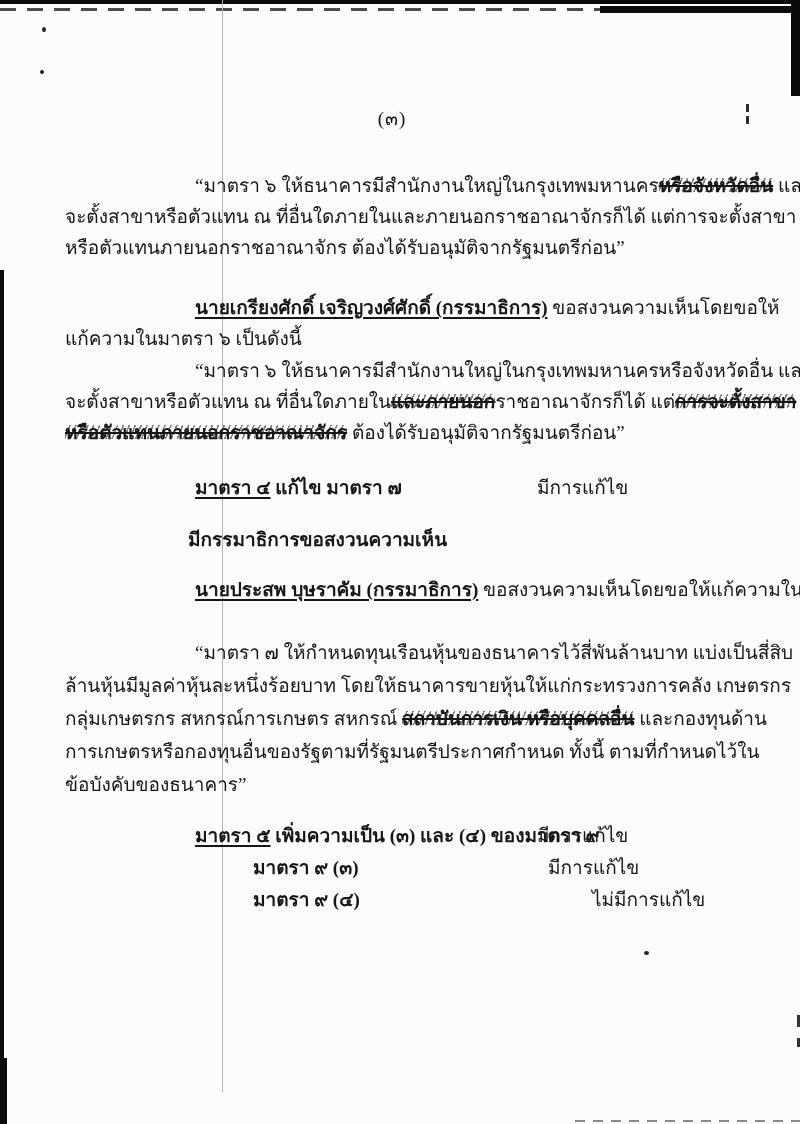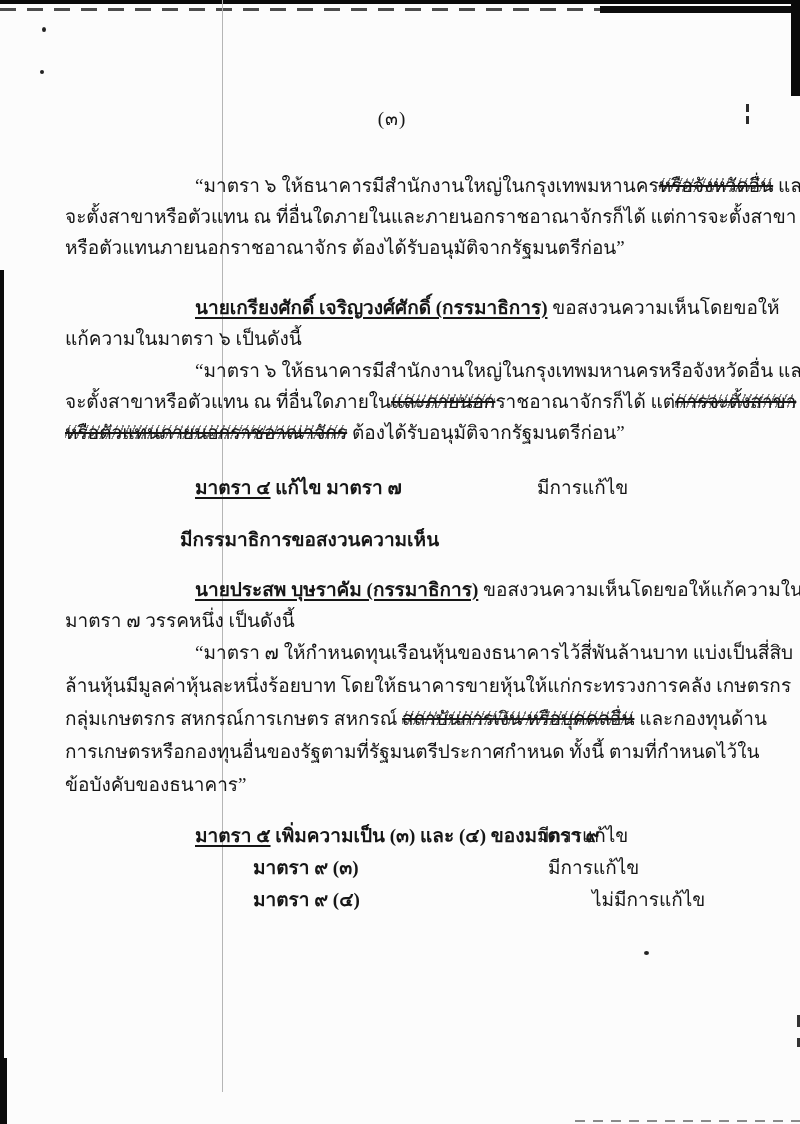--- a/index.html
+++ b/index.html
@@ -32,21 +32,21 @@
   .righttick1{position:absolute;right:0;top:1015px;width:3px;height:12px;background:#333;}
   .righttick2{position:absolute;right:0;top:1038px;width:3px;height:9px;background:#333;}
   
   .txt{position:absolute;font-size:19px;line-height:31px;white-space:nowrap;}
   .pageno{left:0;top:103px;width:784px;text-align:center;letter-spacing:1px;}
   .para{left:65px;width:700px;}
   .indent{margin-left:130px;}
   .b{font-weight:bold;}
   .u{font-weight:bold;text-decoration:underline;text-underline-offset:3px;text-decoration-thickness:1.5px;text-align:center;}
   .struck{
-    position:relative;font-weight:normal;
+    position:relative;font-weight:bold;
     text-decoration:line-through;text-decoration-thickness:1.5px;
   }
   .struck::after{
     content:"";position:absolute;left:0;right:0;top:3px;bottom:4px;
     background:repeating-linear-gradient(112deg,transparent 0 4px,rgba(25,25,25,.55) 4px 5.5px);
     pointer-events:none;
   }
   .q3{line-height:33px;}
   .status{position:absolute;left:537px;font-weight:normal;}
 </style>
@@ -90,25 +90,24 @@
     <div class="indent">“มาตรา ๖  ให้ธนาคารมีสำนักงานใหญ่ในกรุงเทพมหานครหรือจังหวัดอื่น และ</div>
     <div><span>จะตั้งสาขาหรือตัวแทน ณ ที่อื่นใดภายใน</span><span class="struck">และภายนอก</span><span>ราชอาณาจักรก็ได้ แต่</span><span class="struck">การจะตั้งสาขา</span></div>
     <div><span class="struck">หรือตัวแทนภายนอกราชอาณาจักร</span><span> ต้องได้รับอนุมัติจากรัฐมนตรีก่อน”</span></div>
   </div>
 
   <div class="txt" style="left:195px;top:472px;">
     <span class="u">มาตรา ๔</span><span class="b"> แก้ไข มาตรา ๗</span>
   </div>
   <div class="txt status" style="top:472px;">มีการแก้ไข</div>
 
-  <div class="txt b" style="left:180px;top:524px;">มีกรรมาธิการขอสงวนความเห็น</div>
+  <div class="txt b" style="left:188px;top:524px;">มีกรรมาธิการขอสงวนความเห็น</div>
 
   <div class="txt para" style="top:574px;">
     <div class="indent"><span class="u">นายประสพ  บุษราคัม (กรรมาธิการ)</span><span> ขอสงวนความเห็นโดยขอให้แก้ความใน</span></div>
-    <div>มาตรา ๗ วรรคหนึ่ง เป็นดังนี้</div>
   </div>
 
   <div class="txt para q3" style="top:636px;">
     <div class="indent">“มาตรา ๗  ให้กำหนดทุนเรือนหุ้นของธนาคารไว้สี่พันล้านบาท แบ่งเป็นสี่สิบ</div>
     <div>ล้านหุ้นมีมูลค่าหุ้นละหนึ่งร้อยบาท โดยให้ธนาคารขายหุ้นให้แก่กระทรวงการคลัง เกษตรกร</div>
     <div><span>กลุ่มเกษตรกร  สหกรณ์การเกษตร สหกรณ์ </span><span class="struck">สถาบันการเงิน หรือบุคคลอื่น</span><span> และกองทุนด้าน</span></div>
     <div>การเกษตรหรือกองทุนอื่นของรัฐตามที่รัฐมนตรีประกาศกำหนด  ทั้งนี้ ตามที่กำหนดไว้ใน</div>
     <div>ข้อบังคับของธนาคาร”</div>
   </div>
 

